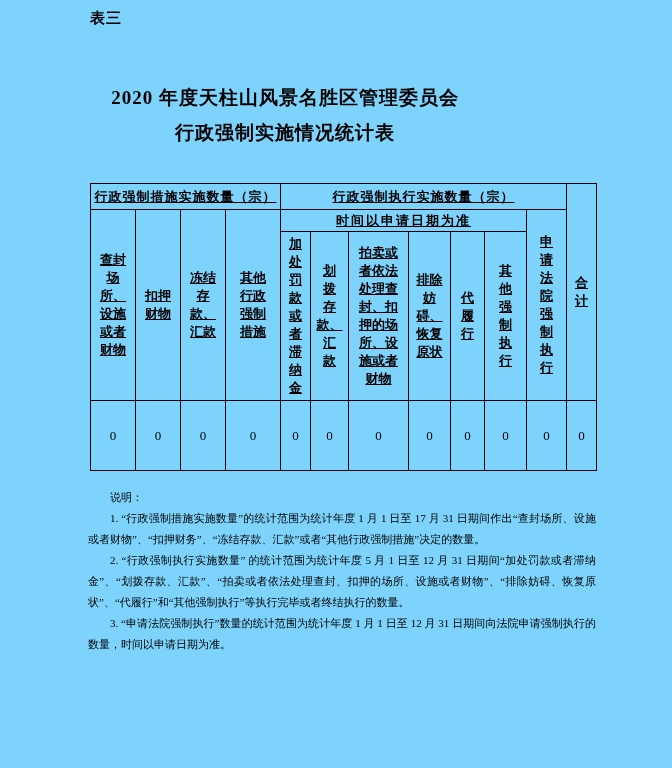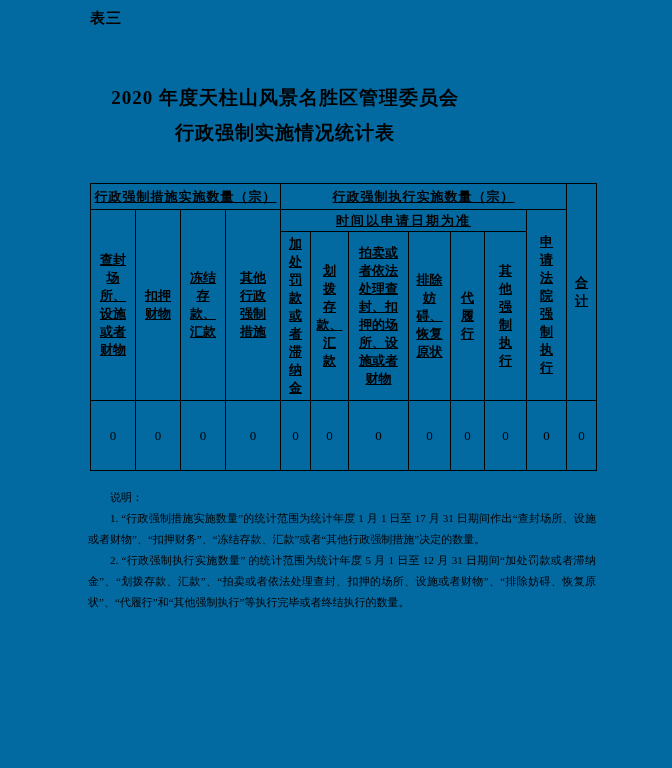--- a/index.html
+++ b/index.html
@@ -1,21 +1,21 @@
 <!DOCTYPE html>
 <html><head>
 <meta charset="utf-8">
 <style>
   * { margin: 0; padding: 0; box-sizing: border-box; }
   html, body { background: #ffffff; }
   .page {
     position: relative;
     width: 672px;
     height: 768px;
-    background: #0369a1;
+    background: #7dd3fc;
     color: #000000;
     font-family: "Liberation Serif", "DejaVu Serif", serif;
     overflow: hidden;
   }
   .doc-tag {
     position: absolute;
     left: 90px;
     top: 9px;
     font-size: 15px;
     font-weight: bold;
@@ -194,15 +194,16 @@
       <td>0</td>
       <td>0</td>
     </tr>
   </tbody>
     </table>
 
   <div class="notes">
     <p>说明：</p>
     <p>1. “行政强制措施实施数量”的统计范围为统计年度 1 月 1 日至 17 月 31 日期间作出“查封场所、设施或者财物”、“扣押财务”、“冻结存款、汇款”或者“其他行政强制措施”决定的数量。</p>
     <p>2. “行政强制执行实施数量” 的统计范围为统计年度 5 月 1 日至 12 月 31 日期间“加处罚款或者滞纳金”、“划拨存款、汇款”、“拍卖或者依法处理查封、扣押的场所、设施或者财物”、“排除妨碍、恢复原状”、“代履行”和“其他强制执行”等执行完毕或者终结执行的数量。</p>
+    <p>3. “申请法院强制执行”数量的统计范围为统计年度 1 月 1 日至 12 月 31 日期间向法院申请强制执行的数量，时间以申请日期为准。</p>
   </div>
 
 </div>
 
 </body></html>

